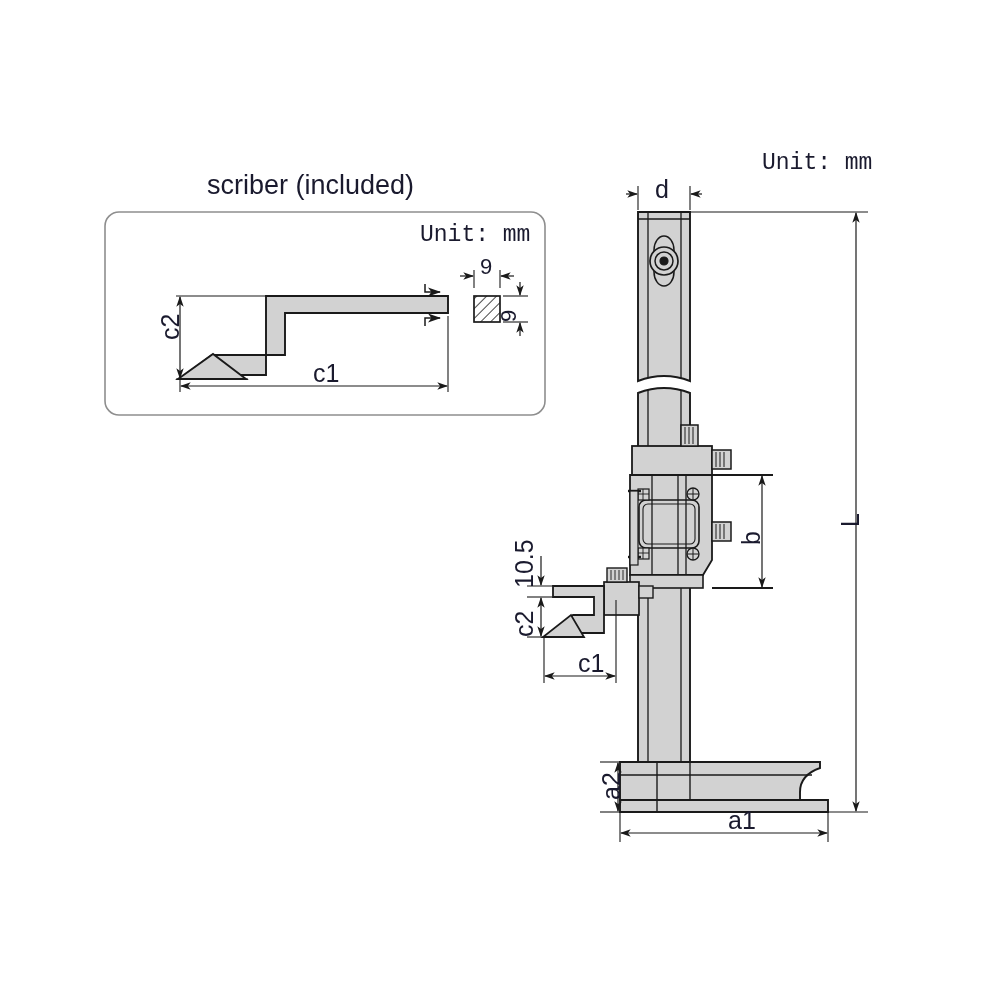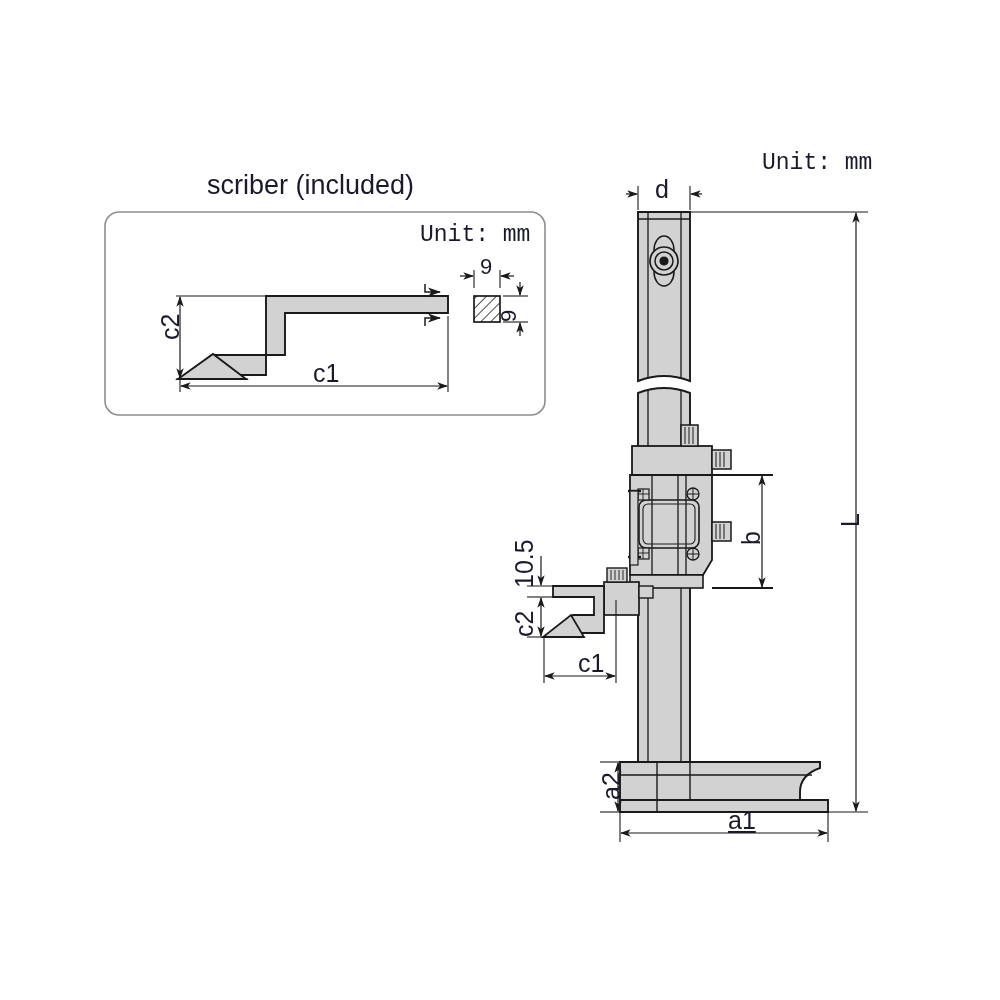--- a/index.html
+++ b/index.html
@@ -287,15 +287,15 @@
   <div class="lbl lbl-dim rot90" style="left:739px; top:545px;">b</div>
 
   <div class="lbl lbl-dim rot90" style="left:512px; top:588px;">10.5</div>
 
   <div class="lbl lbl-dim rot90" style="left:512px; top:637px;">c2</div>
 
   <div class="lbl lbl-dim" style="left:578px; top:651px;">c1</div>
 
   <div class="lbl lbl-dim rot90" style="left:599px; top:800px;">a2</div>
 
-  <div class="lbl lbl-dim" style="left:728px; top:808px;text-decoration:underline;">a1</div>
+  <div class="lbl lbl-dim" style="left:728px; top:808px;">a1</div>
 
 </div>
 
 </body></html>

